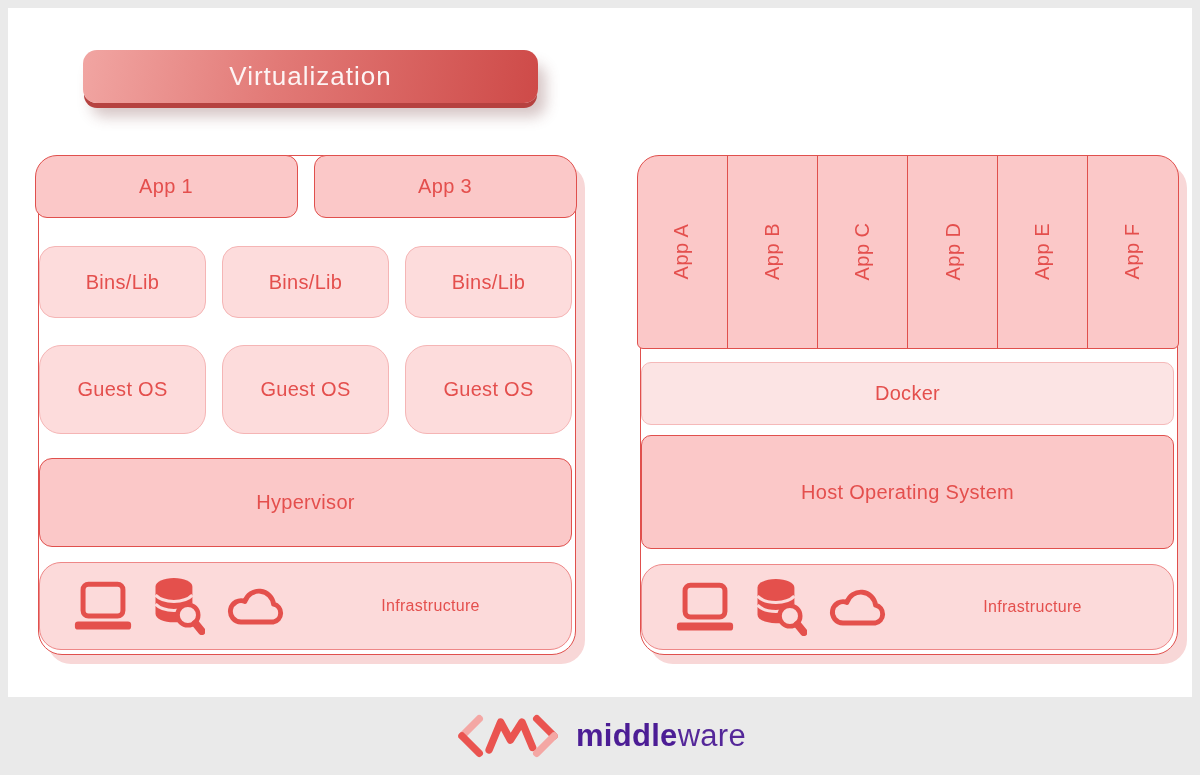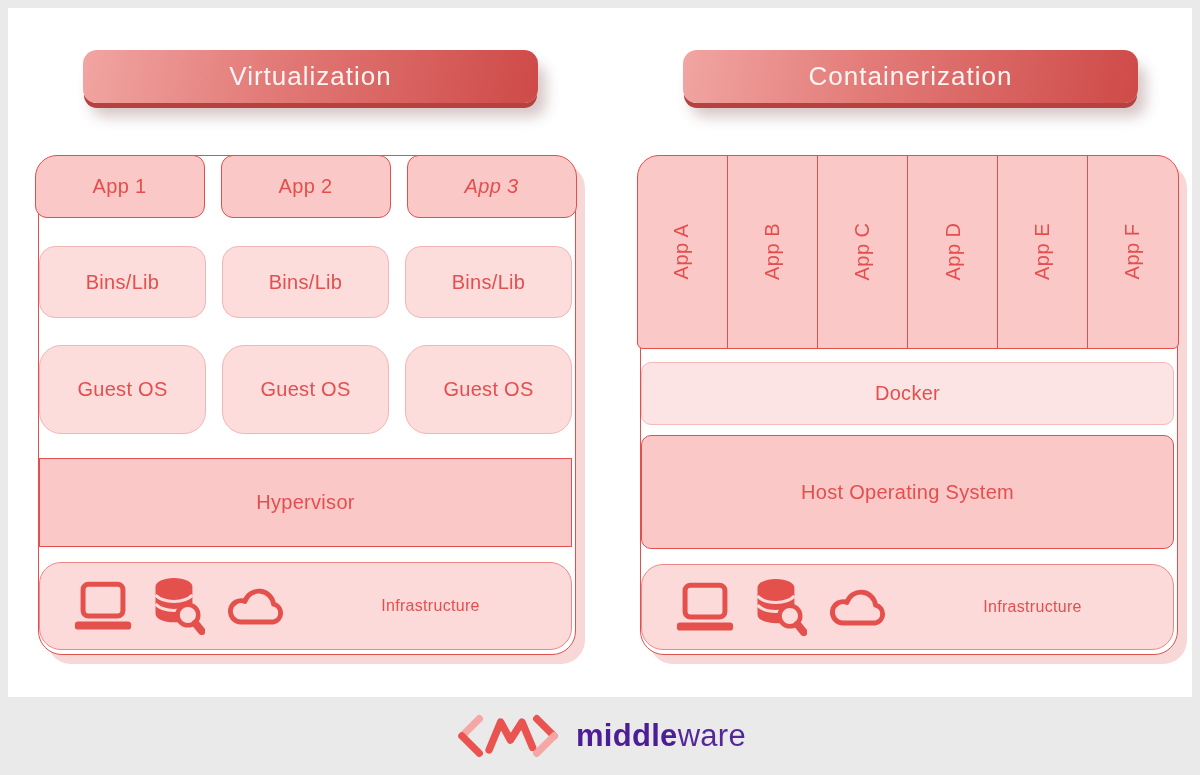--- a/index.html
+++ b/index.html
@@ -58,40 +58,40 @@
     margin: -1.5px -4.5px 0 -4.5px;
     display: flex; gap: 16px; height: 64px;
   }
   .v-apps .box {
     flex: 1; background: #fbc8c8; border: 1.5px solid #e0504d;
     border-radius: 12px;
     display: flex; align-items: center; justify-content: center;
     font-size: 20px; letter-spacing: 0.3px;
   }
   .v-apps .box:first-child { border-top-left-radius: 22px; }
-  .v-apps .box:last-child  { border-top-right-radius: 22px; font-style: italic; }
+  .v-apps .box:last-child  { border-top-right-radius: 22px; }
 
   .row3 { display: flex; gap: 16px; }
   .v-bins  { margin-top: 28px; height: 72px; }
   .v-guest { margin-top: 27px; height: 89px; }
   .soft-box {
     flex: 1; background: #fddcdc; border: 1.5px solid #f5b5b5;
     display: flex; align-items: center; justify-content: center;
     font-size: 20px; letter-spacing: 0.3px;
   }
   .v-bins  .soft-box { border-radius: 16px; }
   .v-guest .soft-box { border-radius: 22px; }
 
   .wide {
     display: flex; align-items: center; justify-content: center;
     font-size: 20px; letter-spacing: 0.3px;
   }
   .v-hyper {
     margin-top: 24px; height: 90px;
-    background: #fbc8c8; border: 1.5px solid #e0504d; border-radius: 0;
+    background: #fbc8c8; border: 1.5px solid #e0504d; border-radius: 13px;
   }
   .infra {
     margin-top: 15px; height: 88px;
     background: #fcdada; border: 1.5px solid #ee8787; border-radius: 22px;
     display: flex; align-items: center;
   }
   .infra-icons {
     display: flex; align-items: center; gap: 19px; margin-left: 34px;
   }
   .infra-label {
@@ -135,32 +135,26 @@
 </style>
 </head>
 <body>
 
 <div class="stage">
 
   <div class="banner banner-left">
     <span>Virtualization</span>
   </div>
 
-  <div class="banner banner-right">
-    <span>Containerization</span>
-  </div>
 
   <div class="panel panel-left">
 
     <div class="v-apps">
       <div class="box red-text">
         <span>App 1</span>
-      </div>
-      <div class="box red-text">
-        <span>App 2</span>
       </div>
       <div class="box red-text">
         <span>App 3</span>
       </div>
     </div>
 
     <div class="row3 v-bins">
       <div class="soft-box red-text">
         <span>Bins/Lib</span>
       </div>

